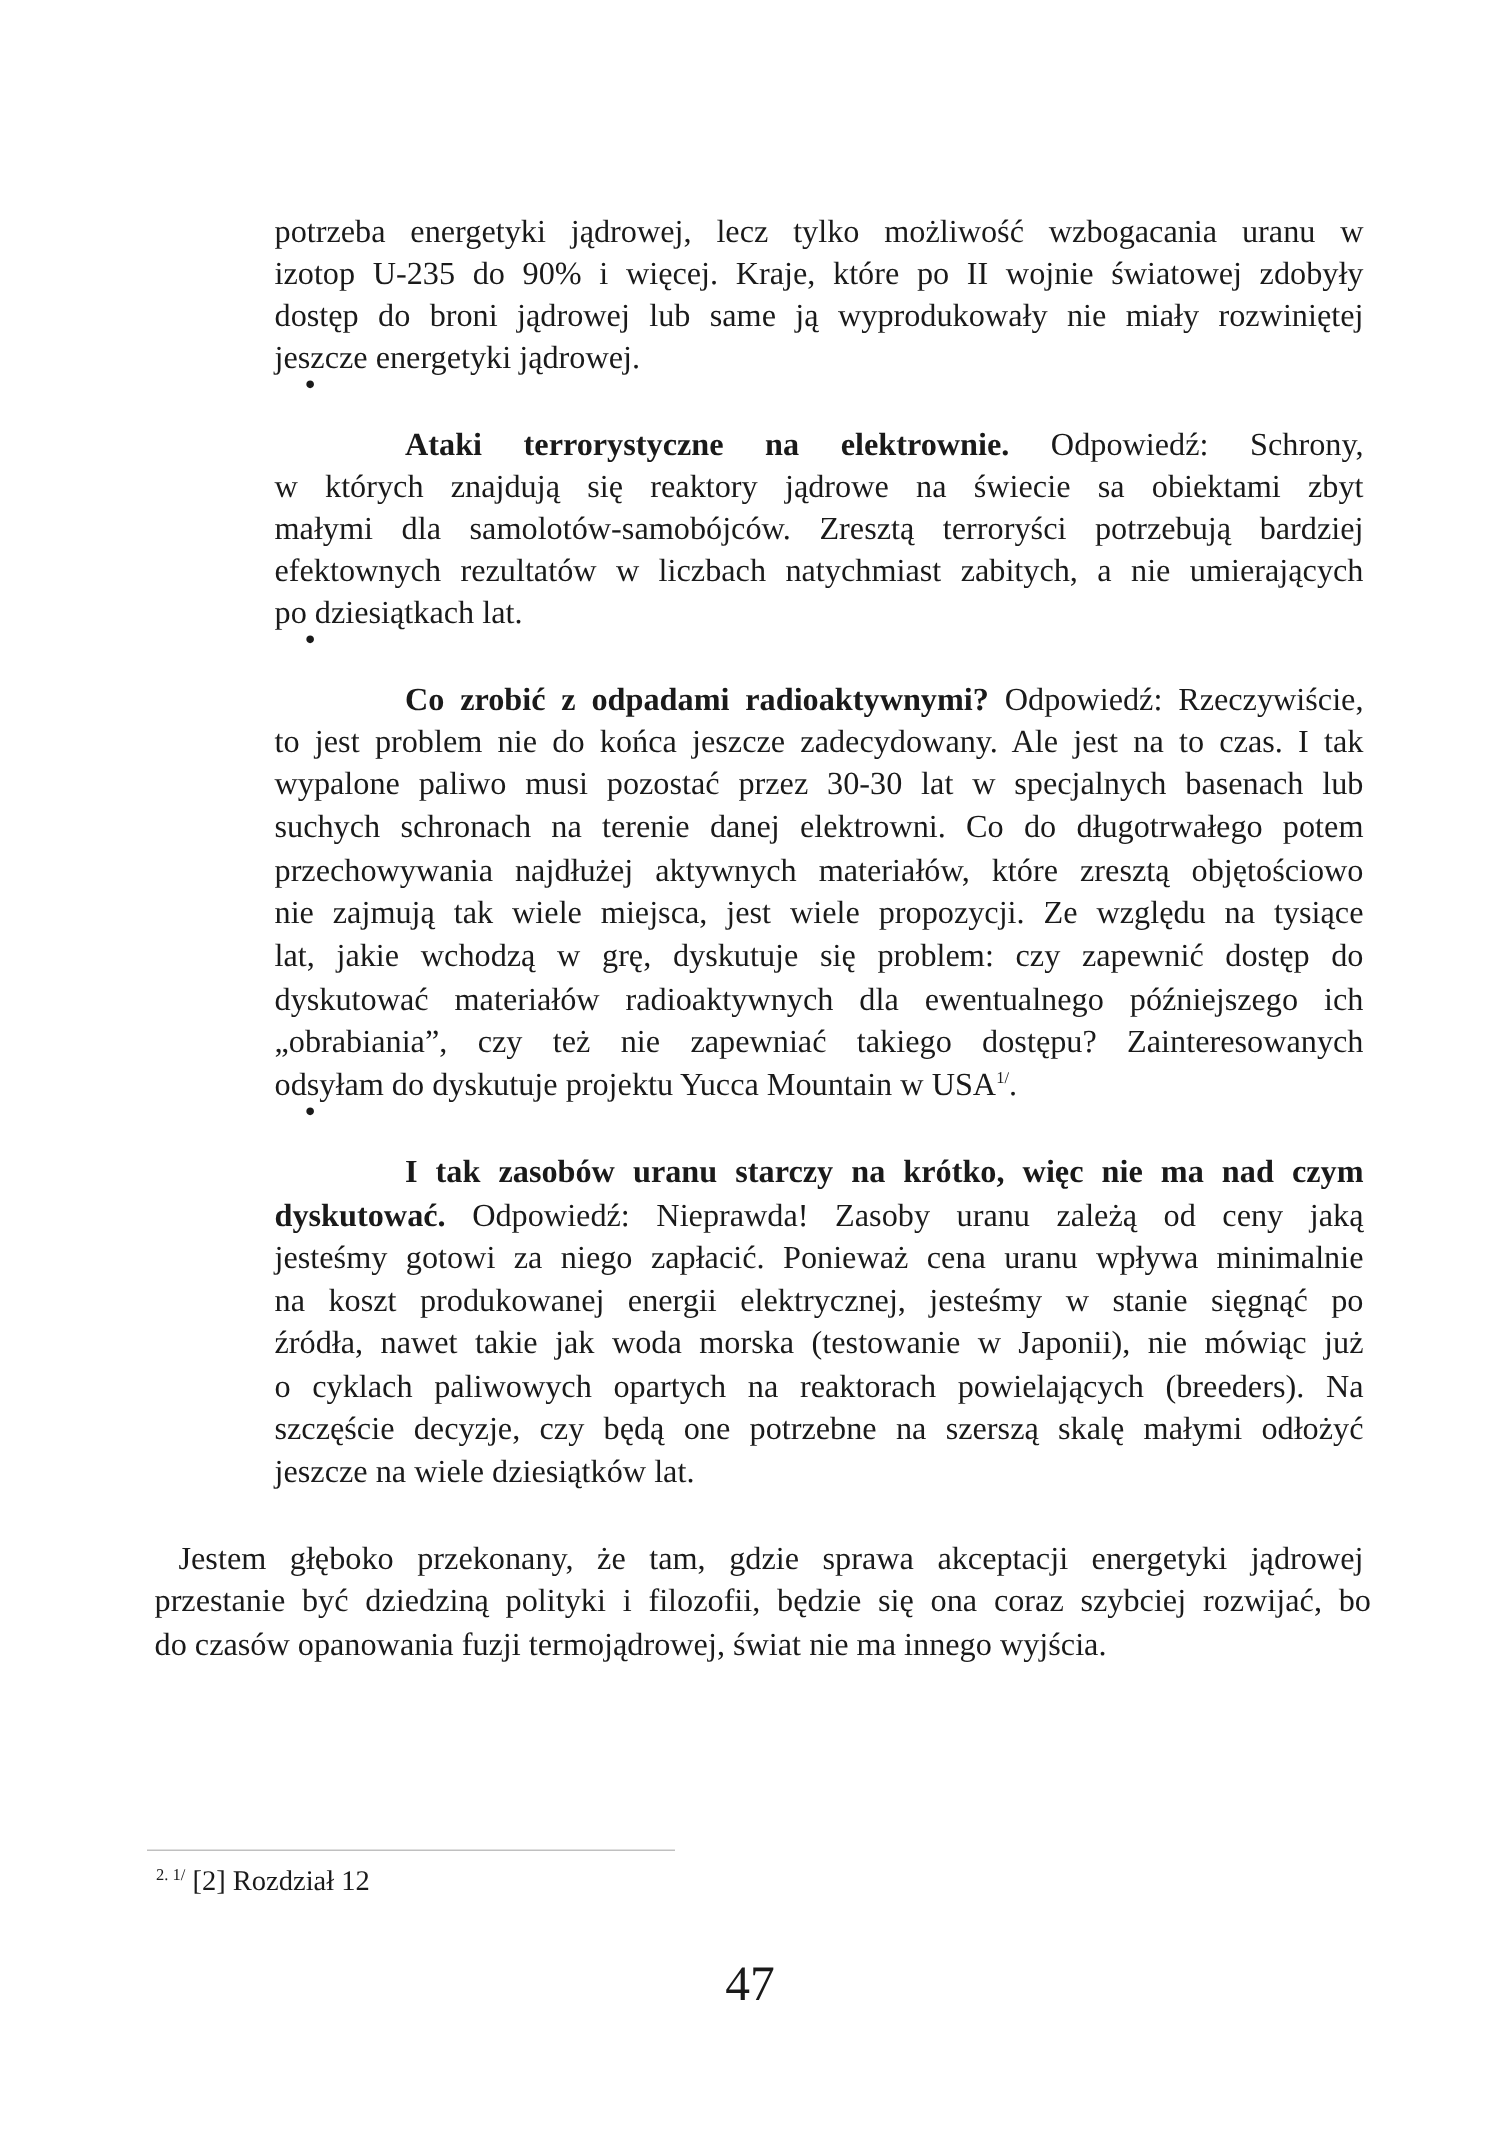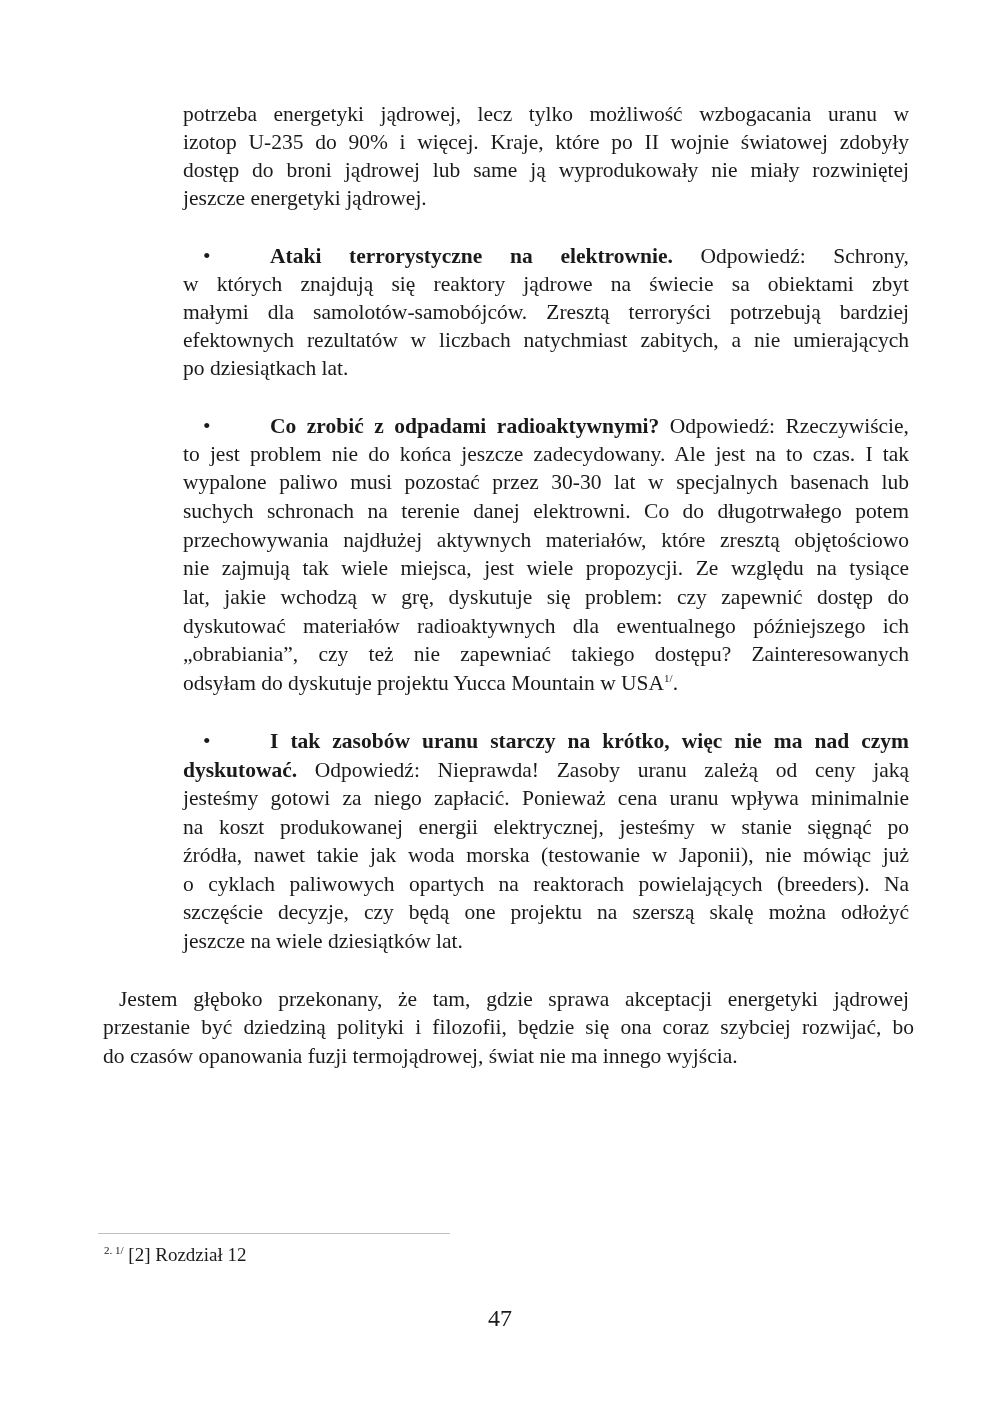--- a/index.html
+++ b/index.html
@@ -1,29 +1,29 @@
 <!DOCTYPE html>
 <html><head>
 <meta charset="utf-8">
 <style>
   html, body { margin: 0; padding: 0; background: #ffffff; }
   body { width: 1000px; height: 1419px; position: relative; overflow: hidden;
          font-family: "Liberation Serif", "DejaVu Serif", serif; color: #1a1a1a; }
   .line { position: absolute; font-size: 21.5px; line-height: 28px; white-space: nowrap;
-          text-align: justify; text-align-last: justify; }
+          text-align: justify; text-align-last: justify; margin-top: 40px; }
   .line.last { text-align-last: left; }
   .ind { left: 183px; width: 726px; }
   .full { left: 103px; width: 811px; }
   .bullet { position: absolute; left: 203px; font-size: 21.5px; line-height: 28px; }
   .bi { font-weight: bold; }
   sup { font-size: 11px; vertical-align: 8px; line-height: 0; }
   .rule { position: absolute; left: 98px; top: 1233px; width: 352px; height: 1px; background: #c0c0c0; }
   .footnote { position: absolute; left: 104px; top: 1242px; font-size: 19px; line-height: 26px; }
   .footnote sup { font-size: 11px; vertical-align: 7px; }
-  .pagenum { position: absolute; left: 0; width: 1000px; top: 1305px; text-align: center; font-size: 24px; }
+  .pagenum { position: absolute; left: 0; width: 1000px; top: 1305px; text-align: center; font-size: 33px; }
 </style>
 </head>
 <body>
 
 <div>
   <div class="line ind" style="top:100px">potrzeba energetyki jądrowej, lecz tylko możliwość wzbogacania uranu w</div>
   <div class="line ind" style="top:128px">izotop U-235 do 90% i więcej. Kraje, które po II wojnie światowej zdobyły</div>
   <div class="line ind" style="top:156px">dostęp do broni jądrowej lub same ją wyprodukowały nie miały rozwiniętej</div>
   <div class="line ind last" style="top:184px">jeszcze energetyki jądrowej.</div>
 </div>
@@ -52,21 +52,21 @@
 </div>
 
 <div>
   <span class="bullet" style="top:727px">•</span>
   <div class="line bi" style="top:727px; left:270px; width:639px;">I tak zasobów uranu starczy na krótko, więc nie ma nad czym</div>
   <div class="line ind" style="top:756px"><span class="bi">dyskutować.</span><span> Odpowiedź: Nieprawda! Zasoby uranu zależą od ceny jaką</span></div>
   <div class="line ind" style="top:784px">jesteśmy gotowi za niego zapłacić. Ponieważ cena uranu wpływa minimalnie</div>
   <div class="line ind" style="top:813px">na koszt produkowanej energii elektrycznej, jesteśmy w stanie sięgnąć po</div>
   <div class="line ind" style="top:841px">źródła, nawet takie jak woda morska (testowanie w Japonii), nie mówiąc już</div>
   <div class="line ind" style="top:870px">o cyklach paliwowych opartych na reaktorach powielających (breeders). Na</div>
-  <div class="line ind" style="top:898px">szczęście decyzje, czy będą one projektu na szerszą skalę można odłożyć</div>
+  <div class="line ind" style="top:898px">szczęście decyzje, czy będą one potrzebne na szerszą skalę małymi odłożyć</div>
   <div class="line ind last" style="top:927px">jeszcze na wiele dziesiątków lat.</div>
 </div>
 
 <div>
   <div class="line" style="top:985px; left:119px; width:790px;">Jestem głęboko przekonany, że tam, gdzie sprawa akceptacji energetyki jądrowej</div>
   <div class="line full" style="top:1013px">przestanie być dziedziną polityki i filozofii, będzie się ona coraz szybciej rozwijać, bo</div>
   <div class="line full last" style="top:1042px">do czasów opanowania fuzji termojądrowej, świat nie ma innego wyjścia.</div>
 </div>
 
 <div class="rule"></div>

